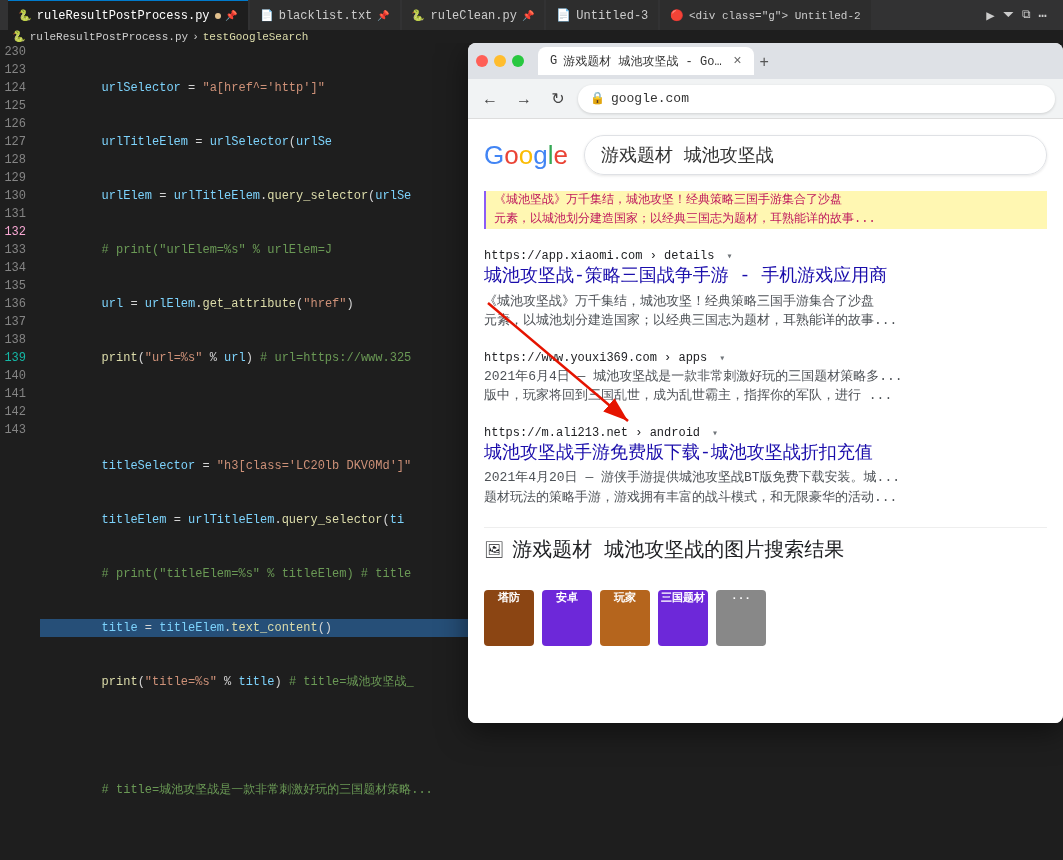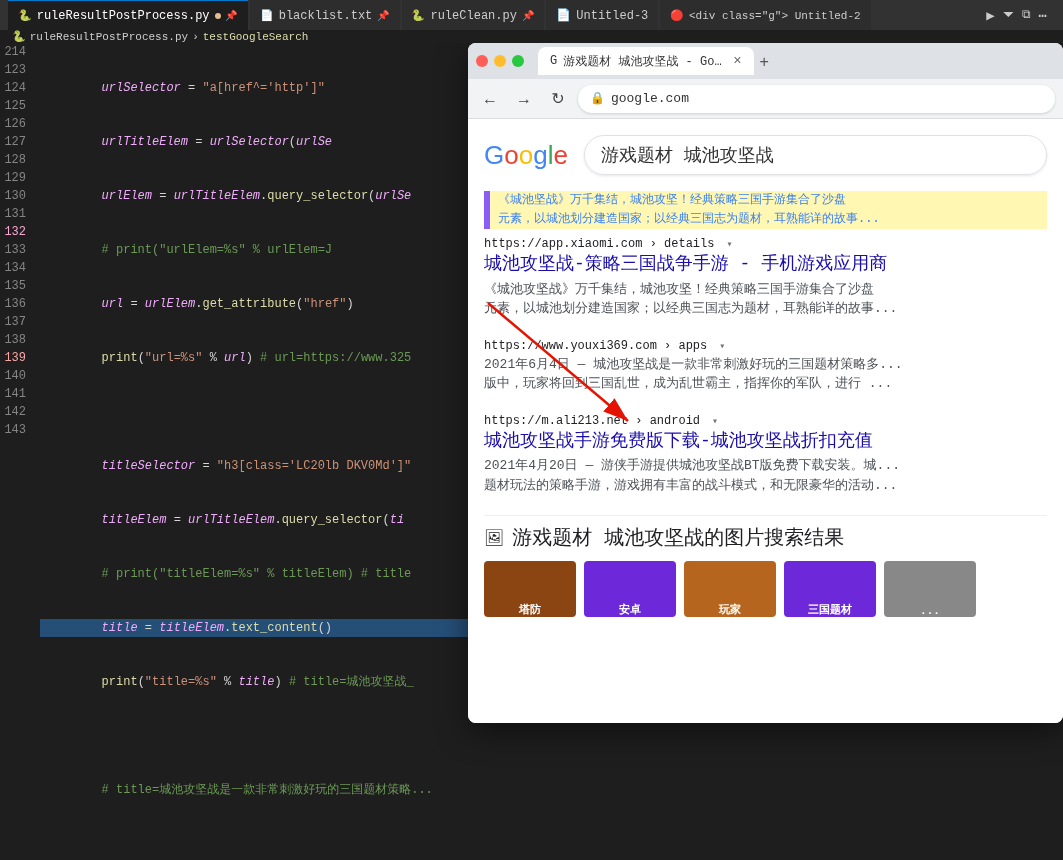--- a/index.html
+++ b/index.html
@@ -63,41 +63,41 @@
       font-size: 12px;
       line-height: 18px;
       user-select: none;
       padding-right: 8px;
       padding-top: 0;
       flex-shrink: 0;
     }
 
     .line-number { height: 18px; padding-right: 6px; }
     .line-number.active { color: #f9a8d4; }
-    .line-number.breakpoint { color: #fca5a5; position: relative; }
+    .line-number.breakpoint { color: #14b8a6; position: relative; }
     .line-number.breakpoint::before { 
       content: '●'; 
       color: #e51400; 
       position: absolute; 
       left: -8px; 
       font-size: 10px;
     }
 
     .code-content {
       flex: 1;
       font-size: 12px;
       line-height: 18px;
       color: #d4d4d4;
       overflow: hidden;
       white-space: pre;
     }
 
     .code-line { height: 18px; padding-left: 4px; position: relative; }
     .str { color: #ce9178; }
-    .var { color: #f0abfc; font-style: italic; }
+    .var { color: #7dd3fc; }
     .fn { color: #dcdcaa; }
     .comment { color: #6a9955; }
     .op { color: #d4d4d4; }
 
     
     .chrome-window {
       position: absolute;
       top: 0;
       left: 468px;
       width: 595px;
@@ -253,24 +253,24 @@
 
     .result-desc {
       font-size: 13px;
       color: #4d5156;
       line-height: 1.5;
     }
 
     .snippet-text {
       background: rgba(255,230,0,0.3);
       font-size: 12px;
-      color: #3b82f6;
+      color: #be185d;
       line-height: 1.6;
-      margin-bottom: 8px;
-      border-left: 6px solid #8b5cf6;
+      margin-bottom: 20px;
+      border-left: 2px solid #8b5cf6;
       padding-left: 8px;
     }
 
     .images-section {
       margin-top: 12px;
       padding-top: 8px;
       border-top: 1px solid #eee;
     }
 
     .images-title {
@@ -281,30 +281,31 @@
       align-items: center;
       gap: 8px;
     }
 
     .image-thumbnails {
       display: flex;
       gap: 8px;
     }
 
     .thumb {
-      width: 92px;
+      width: 50px;
       height: 56px;
       border-radius: 4px;
       overflow: hidden;
       display: flex;
-      align-items: flex-end;
+      align-items: flex-start;
       justify-content: center;
       font-size: 11px;
       color: #fff;
       font-weight: bold;
+      margin-top: 17px;
     }
 
     
     .main-layout {
       display: flex;
       flex-direction: column;
       height: 860px;
     }
     
     .editor-terminal-area {
@@ -373,21 +374,21 @@
     <span>›</span>
     <span style="color:#dcdcaa;">testGoogleSearch</span>
   </div>
 
   <div class="editor-terminal-area">
     <div class="editor-section" style="height:370px;">
 
       <div class="code-container">
         <div class="code-lines" style="height:100%;">
           <div class="line-numbers">
-            <div class="line-number">214</div>
+            <div class="line-number">230</div>
             <div class="line-number">123</div>
             <div class="line-number">124</div>
             <div class="line-number">125</div>
             <div class="line-number">126</div>
             <div class="line-number">127</div>
             <div class="line-number">128</div>
             <div class="line-number">129</div>
             <div class="line-number">130</div>
             <div class="line-number">131</div>
             <div class="line-number active">132</div>

